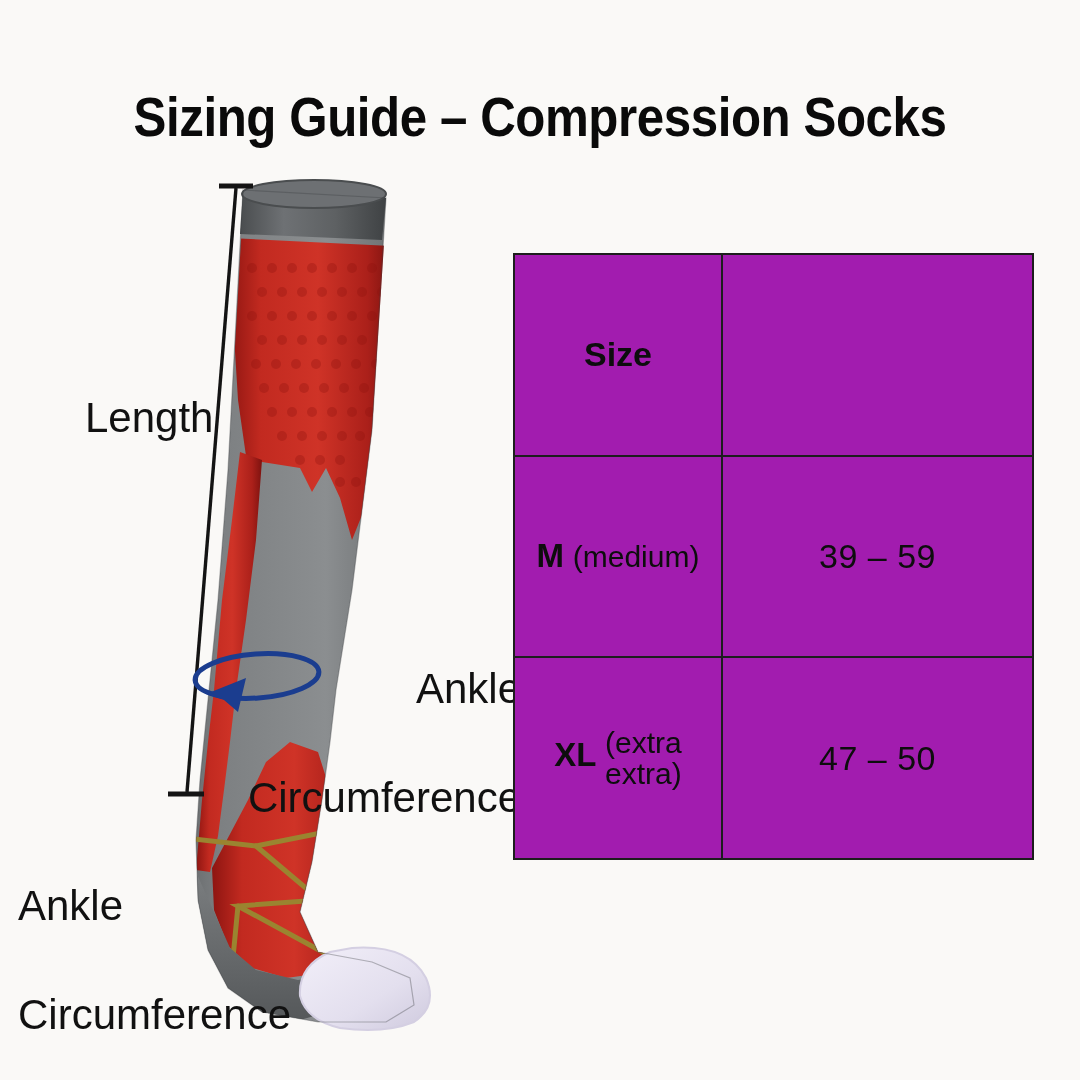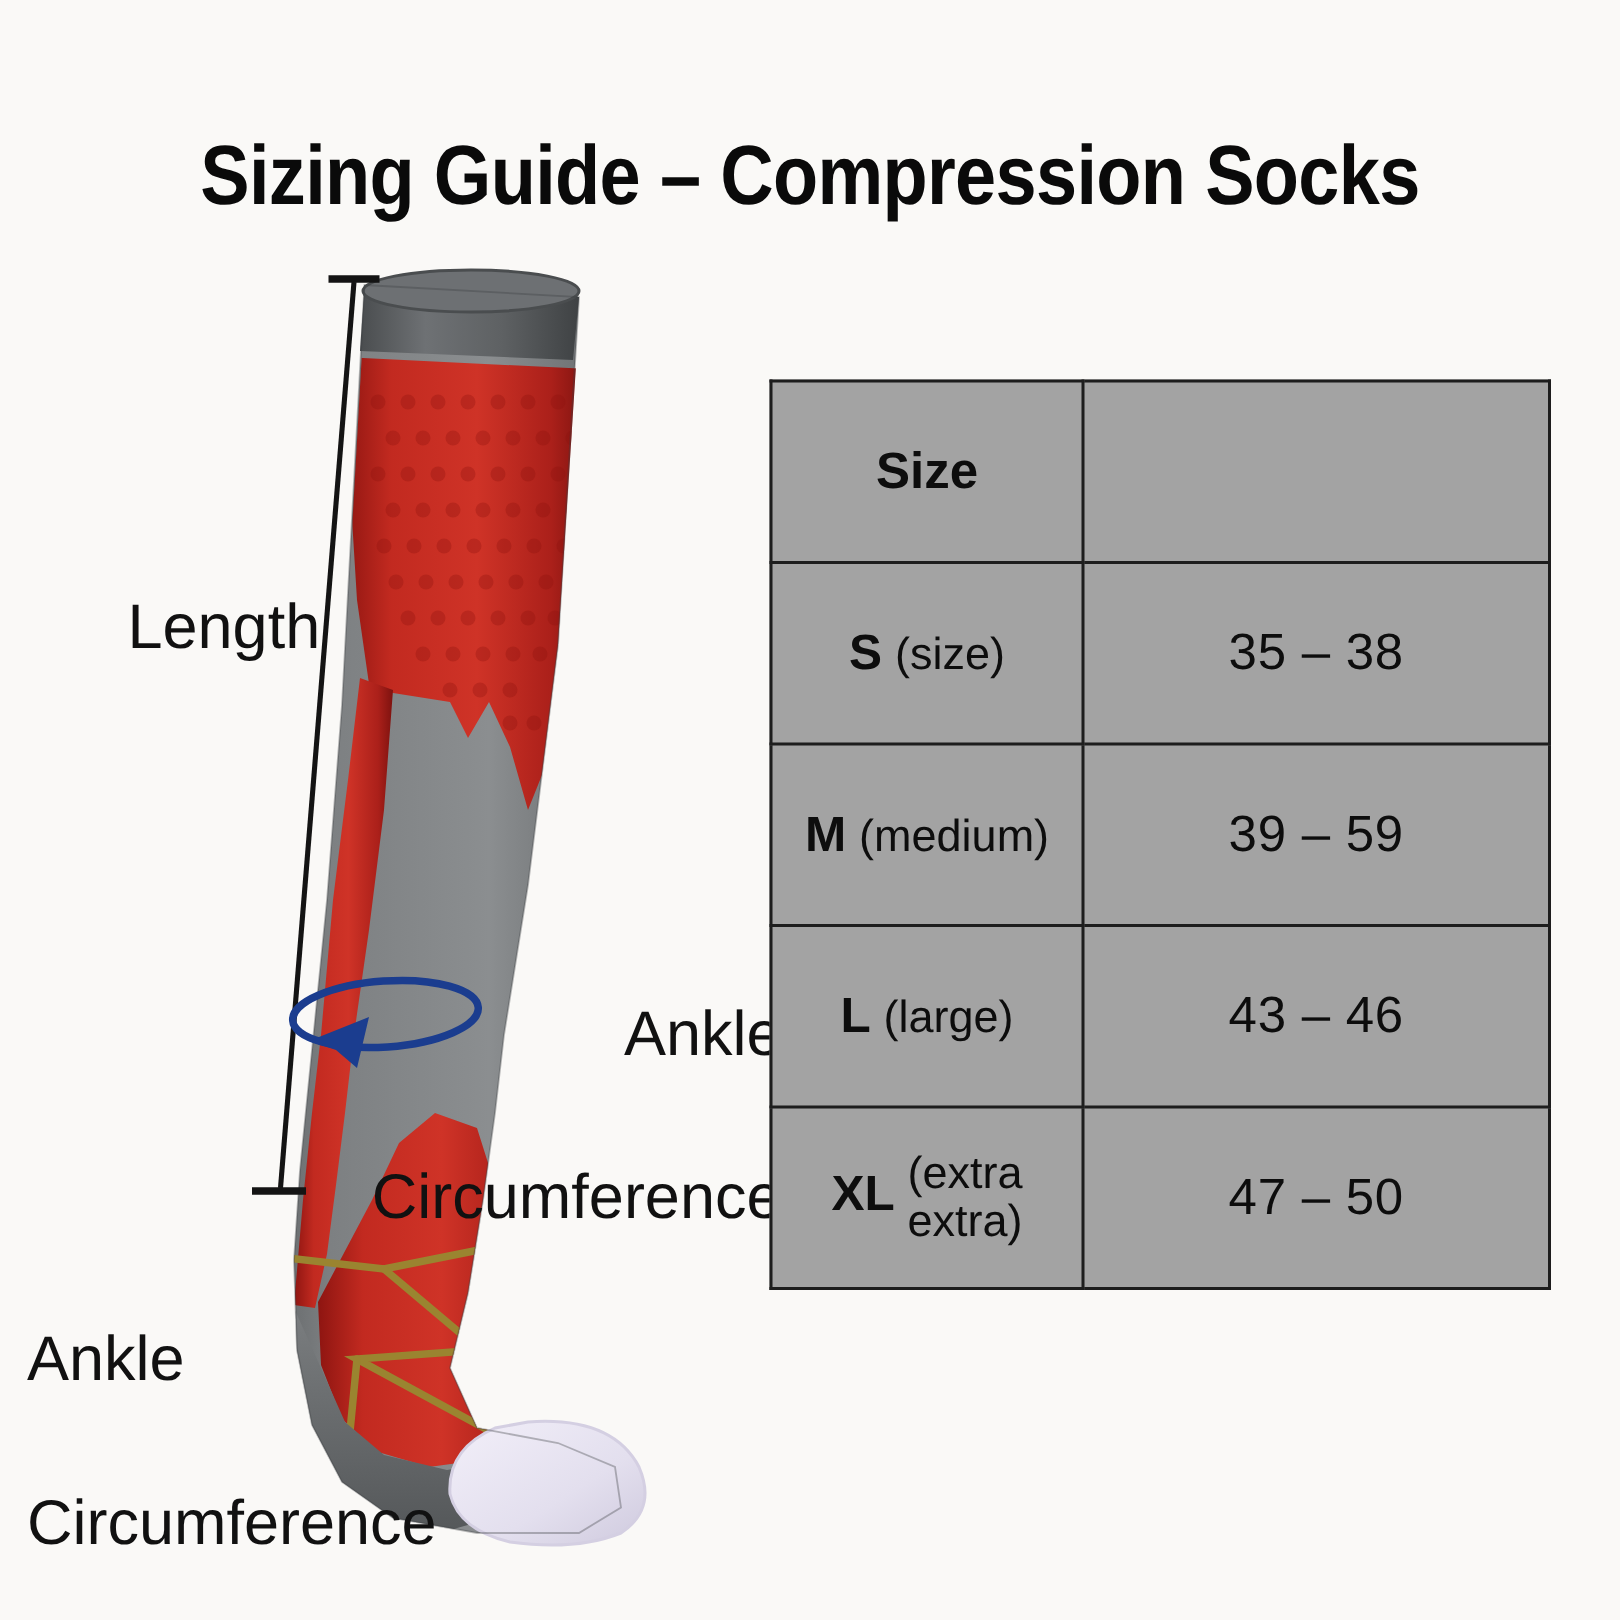--- a/index.html
+++ b/index.html
@@ -44,21 +44,21 @@
   .label-ankle{left:185px;top:607px;width:336px;text-align:right;}
   .label-calf{left:18px;top:824px;text-align:left;}
 
   
   .size-table{
     position:absolute;
     left:513px;top:253px;
     width:475px;height:607px;
     border-collapse:collapse;
     table-layout:fixed;
-    background:#a3a3a3;
+    background:#a21caf;
   }
   .size-table td{
     border:2px solid #1d1d1d;
     padding:0 10px;
     text-align:center;
     vertical-align:middle;
     font-family:"Liberation Sans", sans-serif;
     color:#0d0d0d;
   }
   .col-size{width:186px;}
@@ -289,34 +289,26 @@
     <div>Circumference</div>
   </div>
 
   <table class="size-table">
     <tbody>
       <tr>
         <td class="col-size hdr">Size</td>
         <td class="col-val empty-cell"></td>
       </tr>
 
-      <tr>
-        <td class="col-size sz-cell"><span class="sz-abbr">S</span> <span class="sz-full">(size)</span></td>
-        <td class="col-val val-cell">35 – 38</td>
-      </tr>
 
       <tr>
         <td class="col-size sz-cell"><span class="sz-abbr">M</span> <span class="sz-full">(medium)</span></td>
         <td class="col-val val-cell">39 – 59</td>
       </tr>
 
-      <tr>
-        <td class="col-size sz-cell"><span class="sz-abbr">L</span> <span class="sz-full">(large)</span></td>
-        <td class="col-val val-cell">43 – 46</td>
-      </tr>
 
       <tr>
         <td class="col-size sz-cell"><span class="sz-abbr">XL</span> <span class="sz-stack sz-full"><span>(extra</span><br><span>extra)</span></span></td>
         <td class="col-val val-cell">47 – 50</td>
       </tr>
     </tbody>
   </table>
 
 </div>
 

